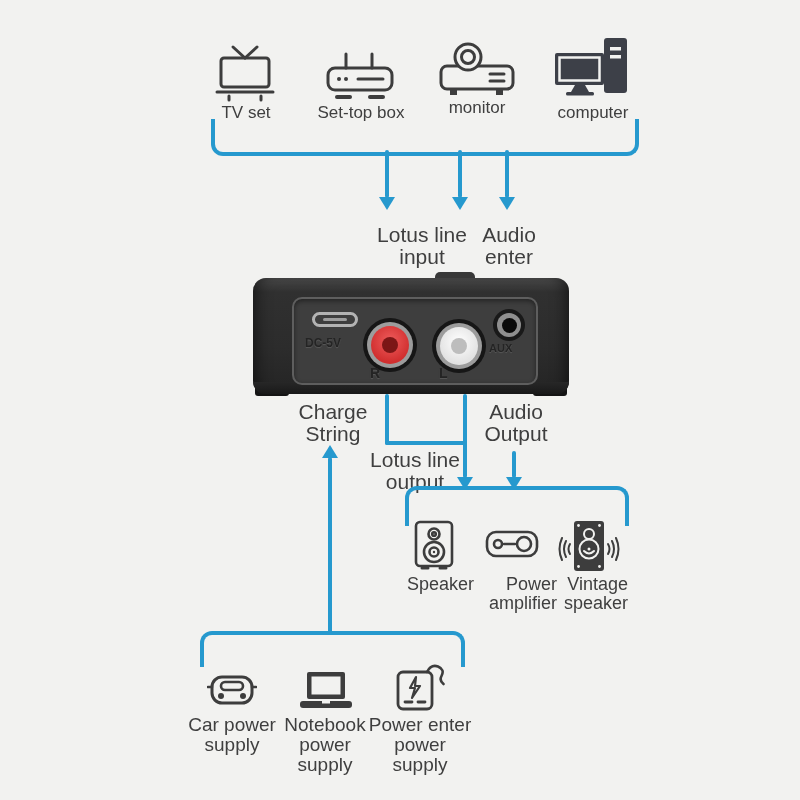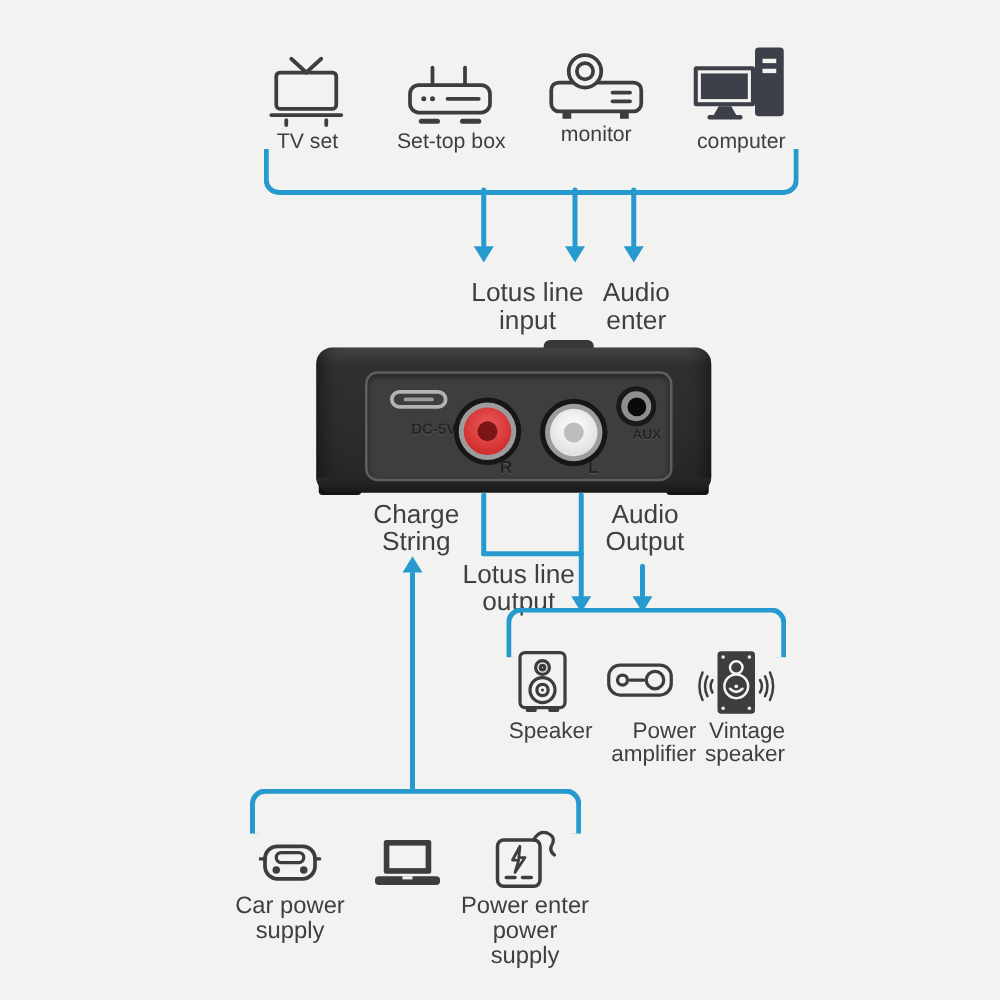--- a/index.html
+++ b/index.html
@@ -23,21 +23,21 @@
   #device{position:absolute;left:253px;top:270px;width:316px;height:130px;}
   #device .bump{position:absolute;left:182px;top:2px;width:40px;height:12px;background:#383838;border-radius:5px;}
   #device .body{position:absolute;left:0;top:8px;width:316px;height:116px;border-radius:13px;
     background:linear-gradient(#4a4a4a 0%,#303030 12%,#2c2c2c 60%,#242424 100%);
     box-shadow:inset 12px 0 16px -10px rgba(0,0,0,.6), inset -12px 0 16px -10px rgba(0,0,0,.6);}
   #device .band{position:absolute;left:0;top:104px;width:316px;height:12px;background:linear-gradient(#272727,#191919);border-bottom-left-radius:13px;border-bottom-right-radius:13px;}
   #device .foot{position:absolute;top:116px;width:34px;height:10px;background:#141414;border-radius:3px;}
   #device .panel{position:absolute;left:39px;top:27px;width:246px;height:88px;background:#3e3e3e;border:2px solid #5e5e5e;border-radius:10px;box-shadow:inset 0 2px 5px rgba(0,0,0,.45);box-sizing:border-box;}
   .usb{position:absolute;left:18px;top:13px;width:46px;height:15px;border:3px solid #b3b3b3;border-radius:9px;box-sizing:border-box;display:flex;align-items:center;justify-content:center;}
   .usb i{display:block;width:24px;height:3px;background:#9e9e9e;border-radius:2px;}
-  .emboss{position:absolute;text-align:right;font-weight:bold;color:#242424;text-shadow:0 1px 1px rgba(140,140,140,.35);}
+  .emboss{position:absolute;text-align:left;font-weight:bold;color:#242424;text-shadow:0 1px 1px rgba(140,140,140,.35);}
   .rca{position:absolute;width:54px;height:54px;border-radius:50%;background:#161616;display:flex;align-items:center;justify-content:center;}
   .rca .metal{width:46px;height:46px;border-radius:50%;background:#9c9c9c;display:flex;align-items:center;justify-content:center;}
   .rca .core{width:38px;height:38px;border-radius:50%;display:flex;align-items:center;justify-content:center;}
   .rca .hole{width:16px;height:16px;border-radius:50%;}
   .aux{position:absolute;width:32px;height:32px;border-radius:50%;background:#191919;display:flex;align-items:center;justify-content:center;}
   .aux .ring{width:24px;height:24px;border-radius:50%;background:#8f8f8f;display:flex;align-items:center;justify-content:center;}
   .aux .hole{width:15px;height:15px;border-radius:50%;background:#0a0a0a;}
 </style>
 </head>
 <body>
@@ -226,20 +226,24 @@
     <span>Car power</span><br>
     <span>supply</span>
   </div>
 
   <svg class="icon" style="left:298px;top:671px" width="56" height="38" viewBox="0 0 56 38">
     <rect x="9" y="1" width="38" height="27" rx="2" fill="#3d3d3d"></rect>
     <rect x="13.5" y="5.5" width="29" height="18" fill="#f2f2f0"></rect>
     <rect x="2" y="30" width="52" height="7" rx="3" fill="#3d3d3d"></rect>
     <rect x="24" y="30" width="8" height="2.5" fill="#f2f2f0"></rect>
   </svg>
+  <div class="lbl lbl-bot" style="left:270px;top:715px;width:110px">
+    <span>Notebook</span><br>
+    <span>power supply</span>
+  </div>
 
   <svg class="icon" style="left:396px;top:663px" width="50" height="48" viewBox="0 0 50 48" fill="none" stroke="#3d3d3d" stroke-width="2.8" stroke-linecap="round" stroke-linejoin="round">
     <rect x="2" y="9" width="34" height="37" rx="5"></rect>
     <path d="M20 14 l-6 11 h5 l-3 10 l8 -12 h-5 z" stroke-width="2.2"></path>
     <path d="M9 39 H16"></path>
       <path d="M22 39 H29"></path>
     <path d="M31 9 Q35 1 42 3.5 Q49 6.5 45.5 13 Q43 17.5 47.5 21" stroke-width="2.6"></path>
   </svg>
   <div class="lbl lbl-bot" style="left:368px;top:715px;width:104px">
     <span>Power enter</span><br>

